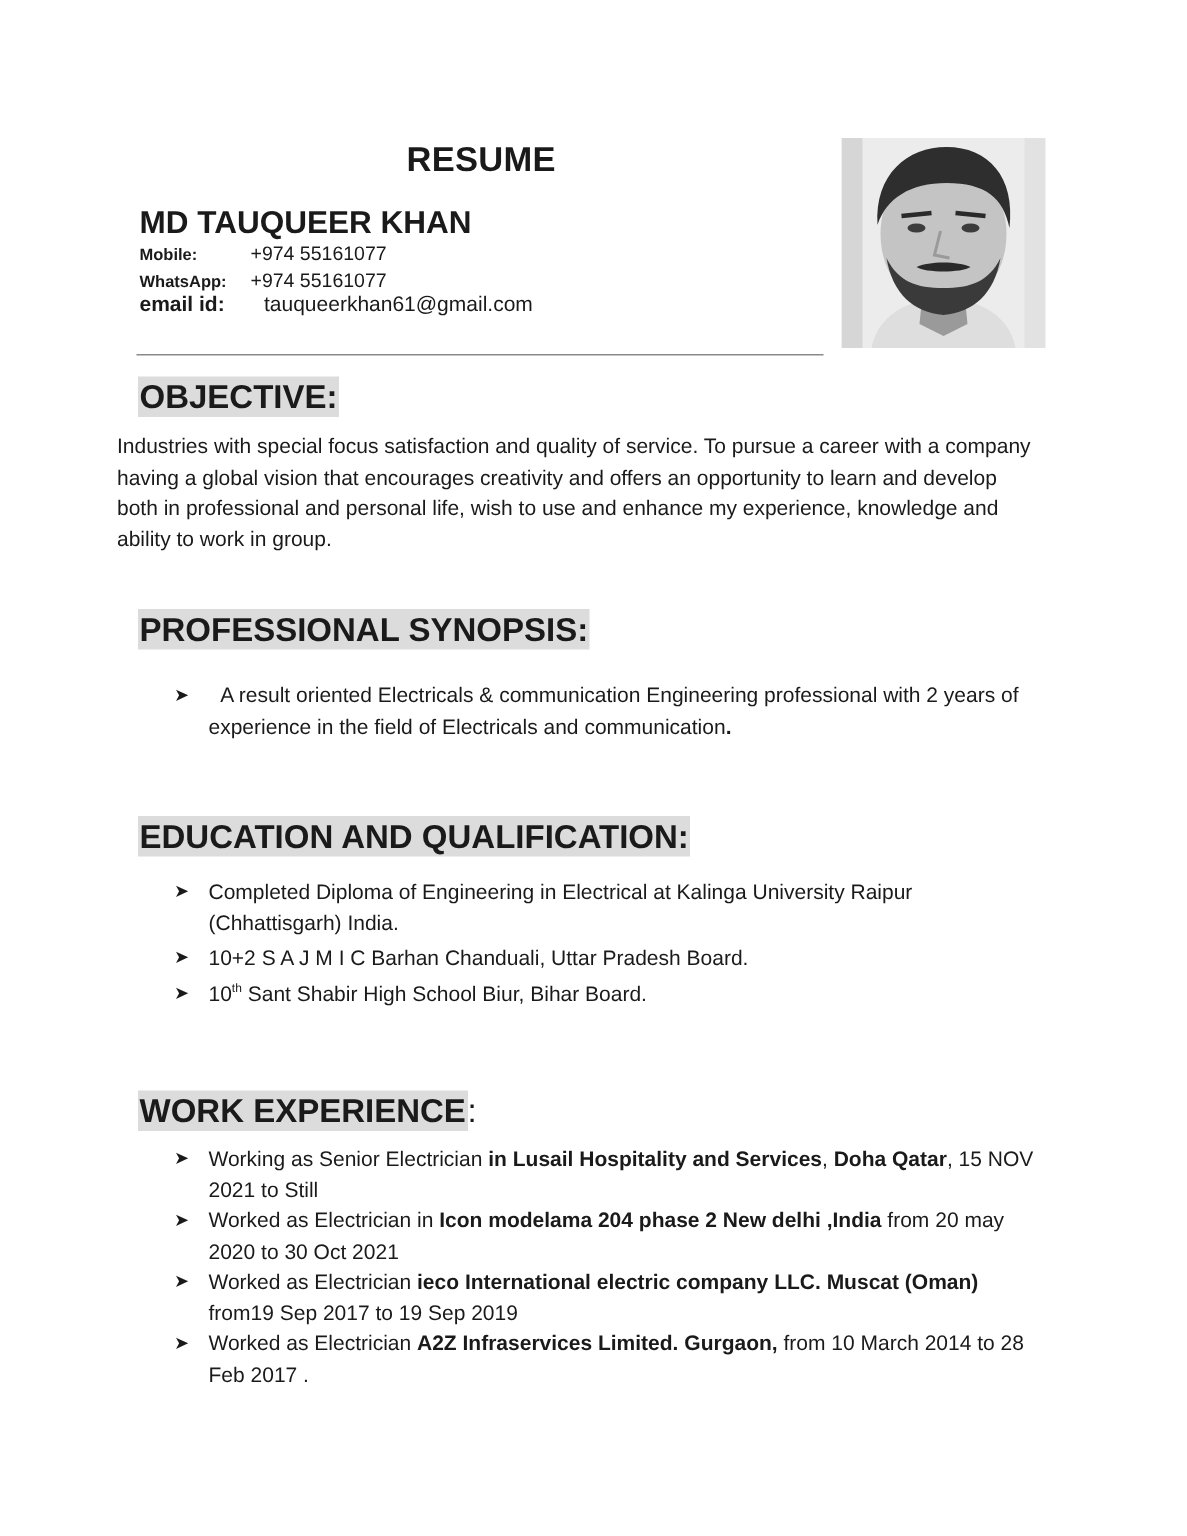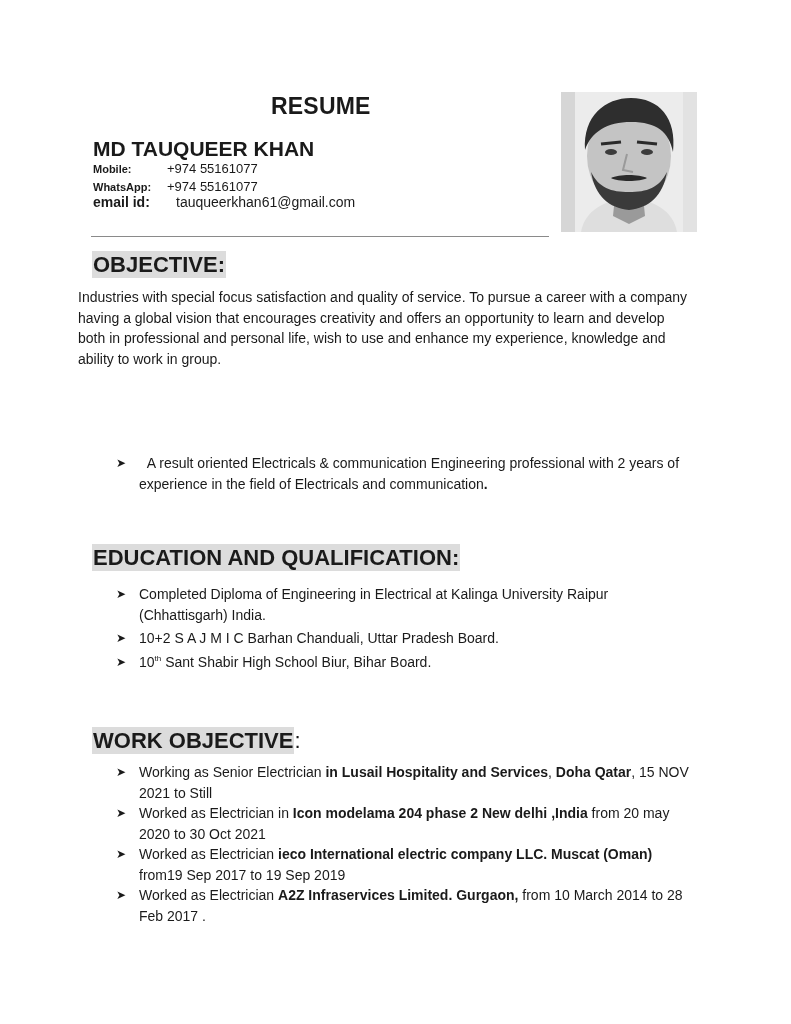--- a/index.html
+++ b/index.html
@@ -69,20 +69,23 @@
       <ellipse cx="86" cy="60" rx="6" ry="3" fill="#3c3c3c"></ellipse>
       <path d="M66 62 L62 78 L72 80" stroke="#9a9a9a" stroke-width="2" fill="none"></path>
     </svg>
   </div>
 
   <div class="section-head" style="top:252px;">
     <span class="hl">OBJECTIVE:</span>
   </div>
   <div class="para" style="top:287px;">Industries with special focus satisfaction and quality of service. To pursue a career with a company having a global vision that encourages creativity and offers an opportunity to learn and develop both in professional and personal life, wish to use and enhance my experience, knowledge and ability to work in group.</div>
 
+  <div class="section-head" style="top:407px;">
+    <span class="hl">PROFESSIONAL SYNOPSIS:</span>
+  </div>
   <ul class="bullets" style="top:453px;">
     <li>
       <span class="arrow">➤</span>
       <span style="white-space:pre-wrap;">  A result oriented Electricals &amp; communication Engineering professional with 2 years of experience in the field of Electricals and communication</span><b>.</b>
     </li>
   </ul>
 
   <div class="section-head" style="top:545px;">
     <span class="hl">EDUCATION AND QUALIFICATION:</span>
   </div>
@@ -95,21 +98,21 @@
       <span class="arrow">➤</span>
       <span>10+2 S A J M I C Barhan Chanduali, Uttar Pradesh Board.</span>
     </li>
     <li>
       <span class="arrow">➤</span>
       <span>10</span><sup>th</sup><span> Sant Shabir High School Biur, Bihar Board.</span>
     </li>
   </ul>
 
   <div class="section-head" style="top:728px;">
-    <span class="hl">WORK OBJECTIVE</span><span class="tail">:</span>
+    <span class="hl">WORK EXPERIENCE</span><span class="tail">:</span>
   </div>
   <ul class="bullets" style="top:762px;">
     <li>
       <span class="arrow">➤</span>
       <span>Working as Senior Electrician </span><b>in Lusail Hospitality and Services</b><span>, </span><b>Doha Qatar</b><span>, 15 NOV 2021 to Still</span>
     </li>
     <li>
       <span class="arrow">➤</span>
       <span>Worked as Electrician in </span><b>Icon modelama 204 phase 2 New delhi ,India</b><span> from 20 may 2020 to 30 Oct 2021</span>
     </li>

